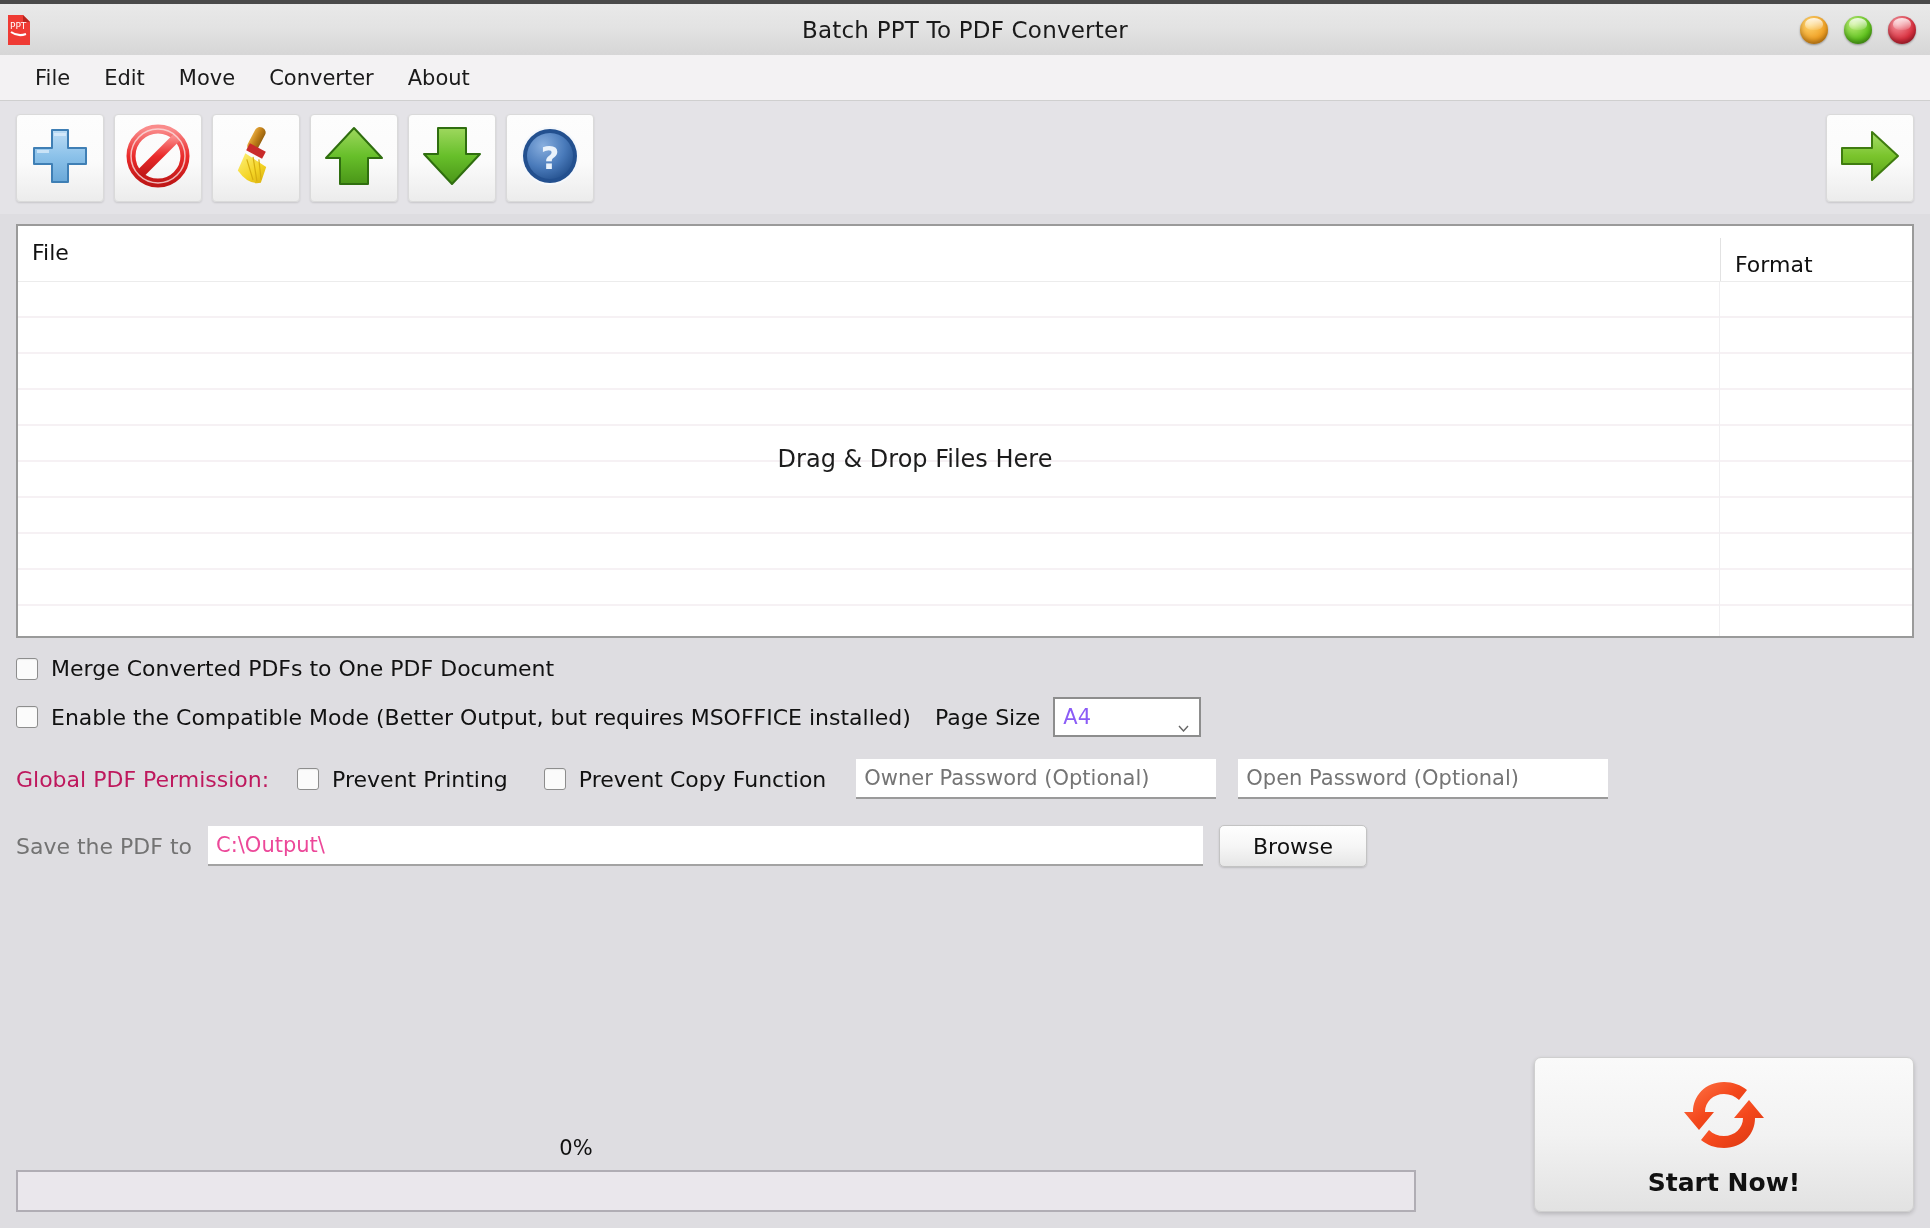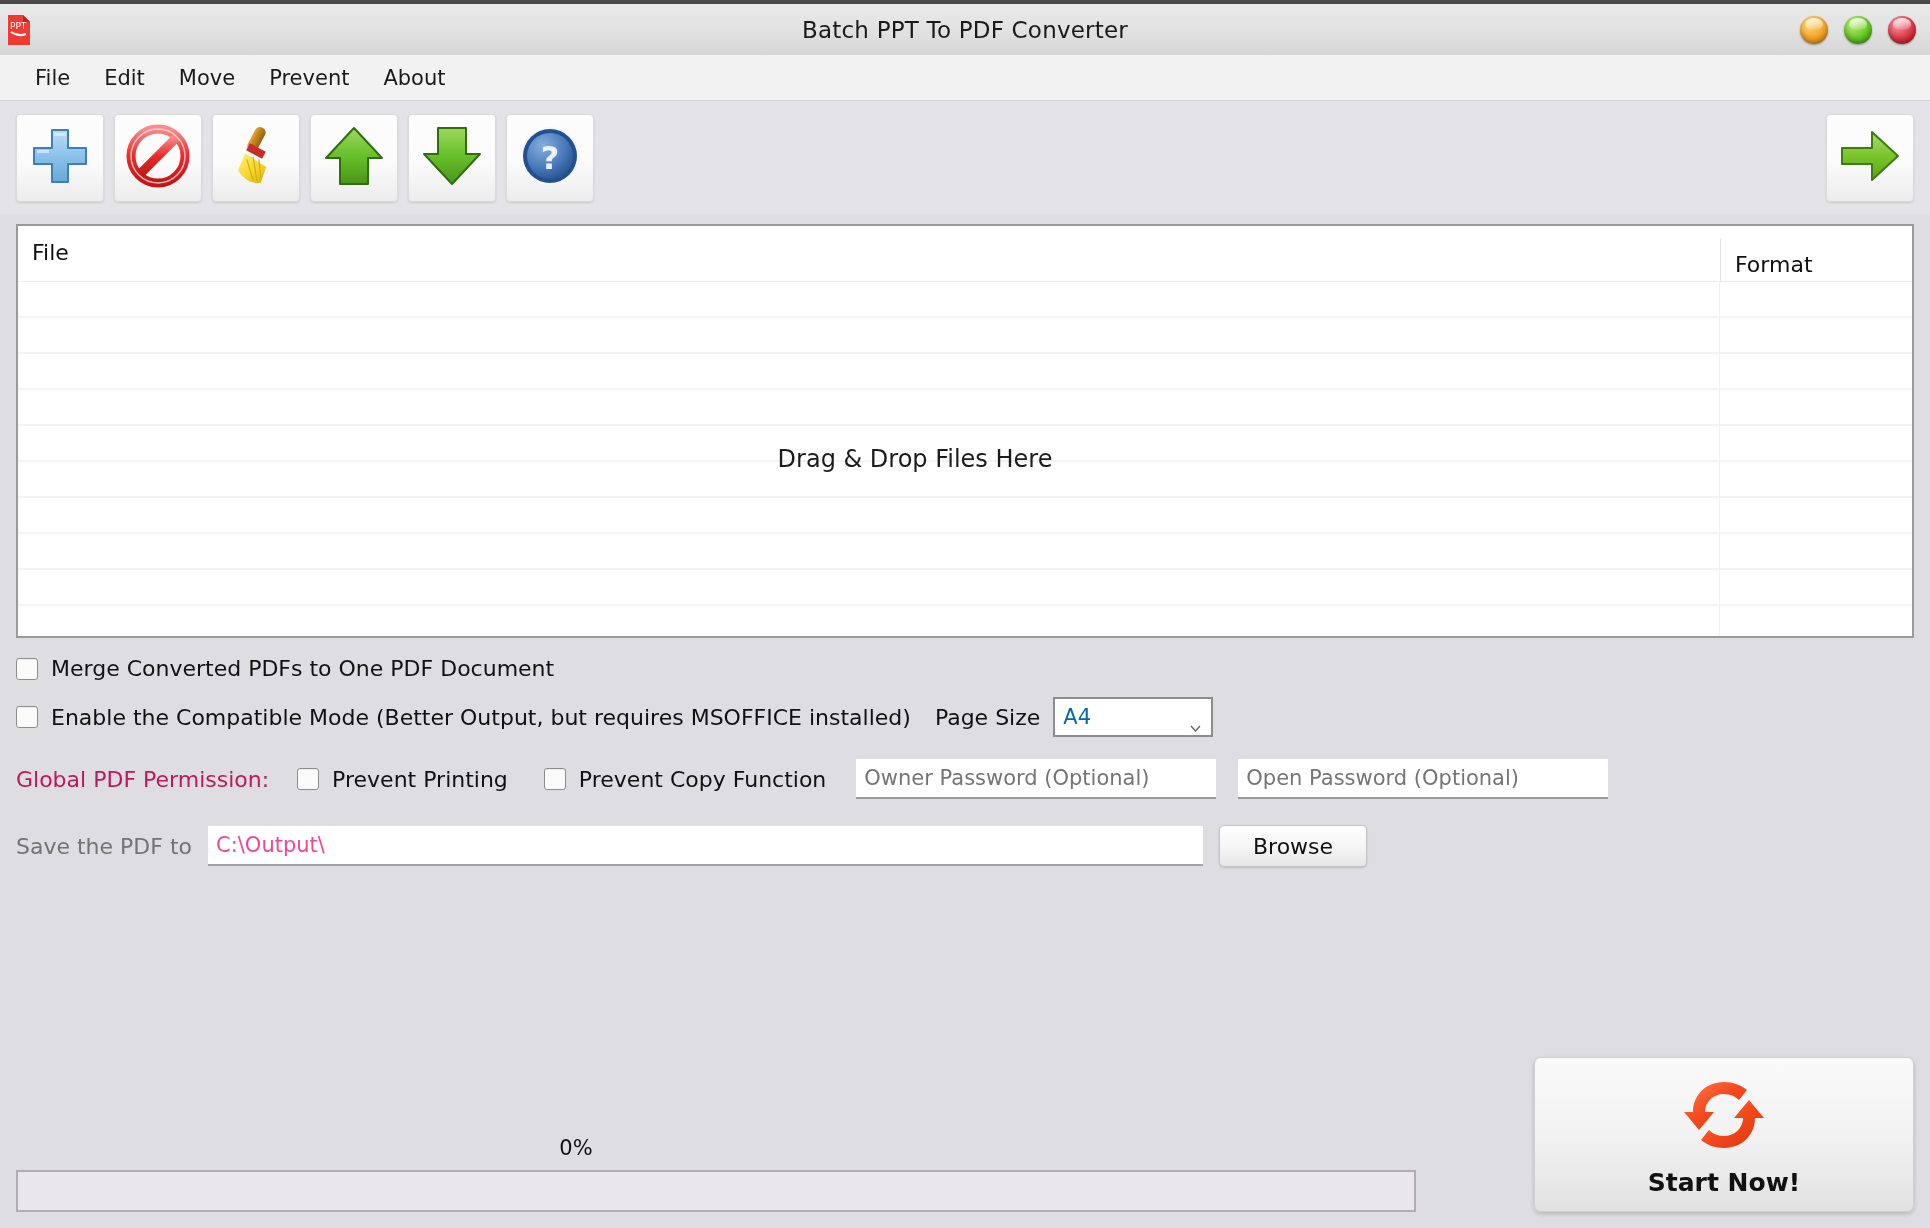--- a/index.html
+++ b/index.html
@@ -197,28 +197,28 @@
     margin-left: 13px;
     white-space: nowrap;
   }
   .pagesize-label {
     font-size: 22px;
     color: #111;
     margin-left: 24px;
   }
   .select {
     margin-left: 13px;
-    width: 160px; height: 40px;
+    width: 148px; height: 40px;
     background: #fff;
     border: 2px solid #8d8d8d;
     display: flex;
     align-items: center;
     padding: 0 8px;
     font-size: 21px;
-    color: #0369a1;
+    color: #8b5cf6;
     position: relative;
     cursor: pointer;
   }
   .select .chev {
     position: absolute;
     right: 10px;
     top: 50%;
     margin-top: -4px;
     width: 11px; height: 7px;
   }
@@ -351,21 +351,21 @@
       <div class="win-btn win-min"></div>
       <div class="win-btn win-max"></div>
       <div class="win-btn win-close"></div>
     </div>
   </div>
 
   <div class="menubar">
     <div class="menu-item">File</div>
     <div class="menu-item">Edit</div>
     <div class="menu-item">Move</div>
-    <div class="menu-item">Prevent</div>
+    <div class="menu-item">Converter</div>
     <div class="menu-item">About</div>
   </div>
 
   <div class="toolbar">
 
     <div class="tool-btn">
       <span>
         <svg width="64" height="64" viewBox="0 0 64 64">
           <defs>
             <linearGradient id="gPlus" x1="0" y1="0" x2="0" y2="1">

